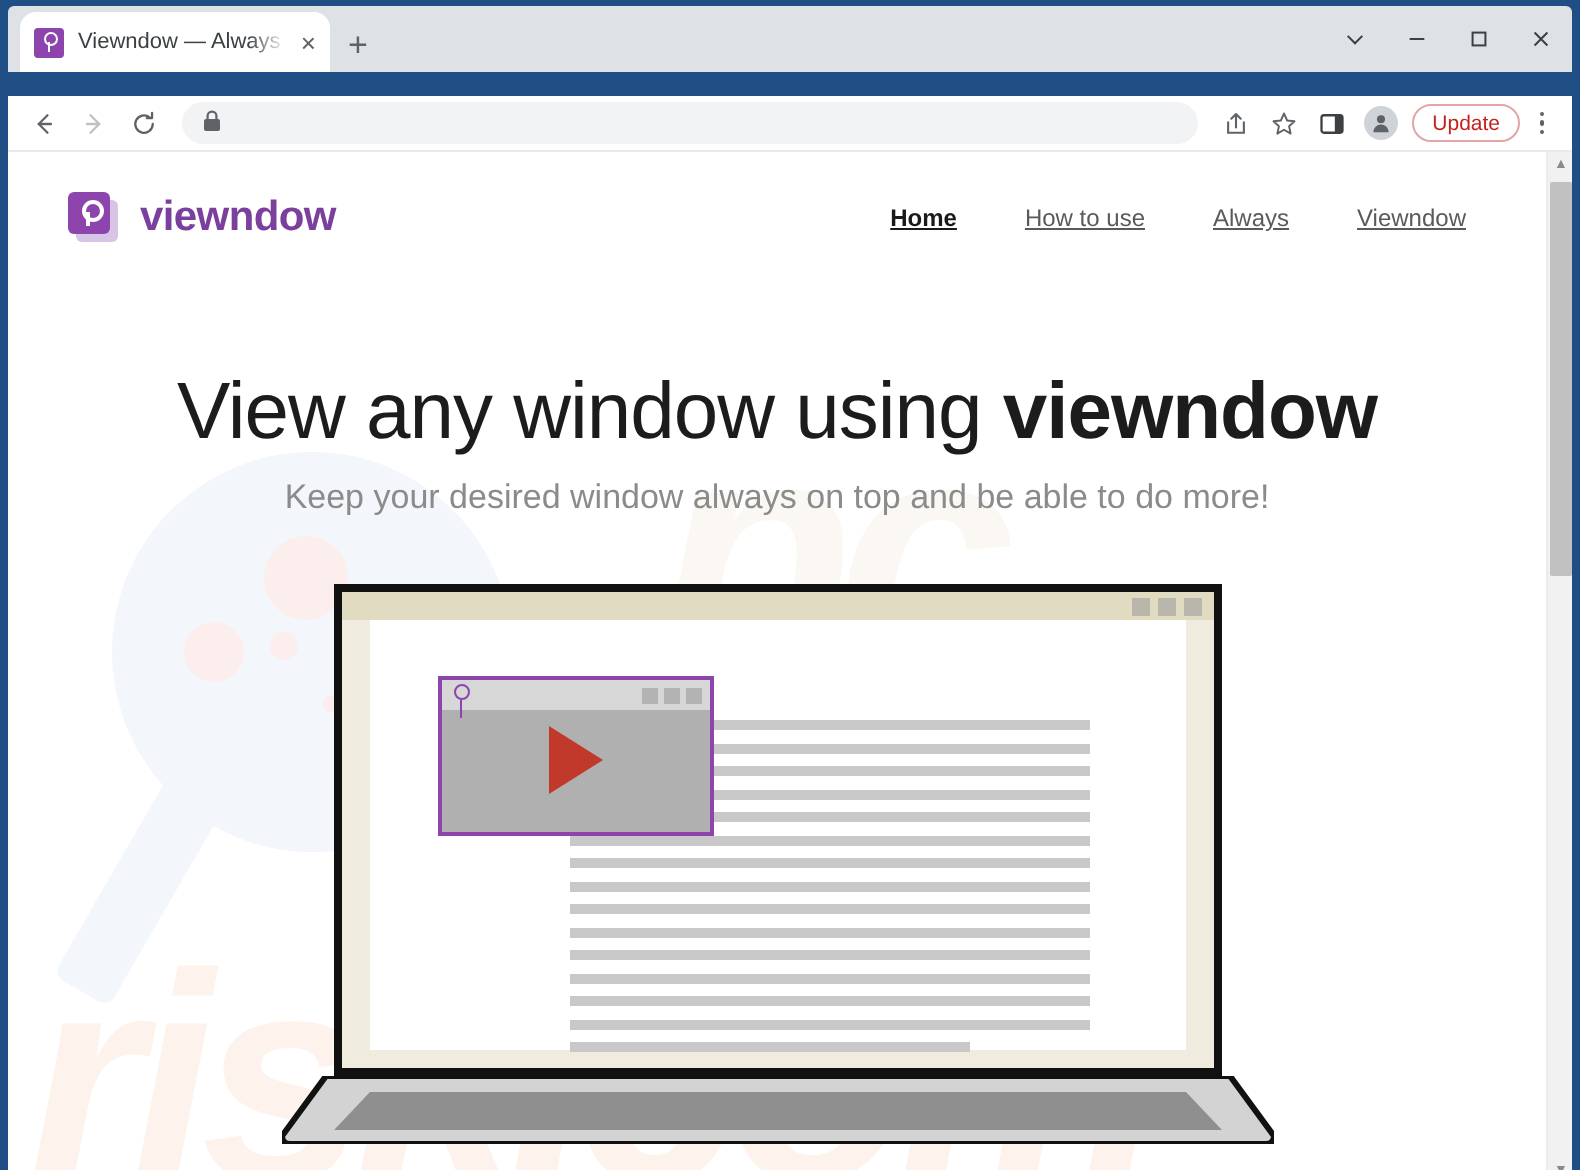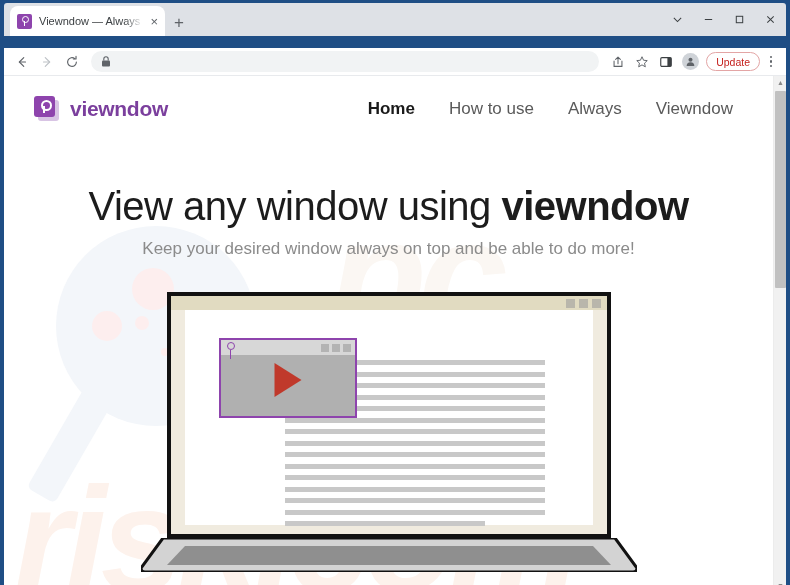--- a/index.html
+++ b/index.html
@@ -242,22 +242,22 @@
     width: 2px; height: 7px;
     background: #fff;
   }
   .brand-name {
     font-size: 21px; font-weight: 700;
     color: #7b3f9d;
     letter-spacing: -0.3px;
   }
   .site-nav { display: flex; gap: 34px; }
   .nav-link {
-    font-size: 17px; color: #5a5a5a;
-    cursor: pointer; white-space: nowrap;
+    font-size: 12px; color: #5a5a5a;
+    cursor: pointer; white-space: nowrap; text-decoration: underline;
   }
   .nav-link.active { color: #1a1a1a; font-weight: 700; }
   
   .hero { position: relative; z-index: 3; text-align: center; margin-top: 62px; }
   .hero h1 {
     font-size: 40px;
     font-weight: 300;
     color: #1c1c1c;
     letter-spacing: -0.5px;
     line-height: 1.1;

